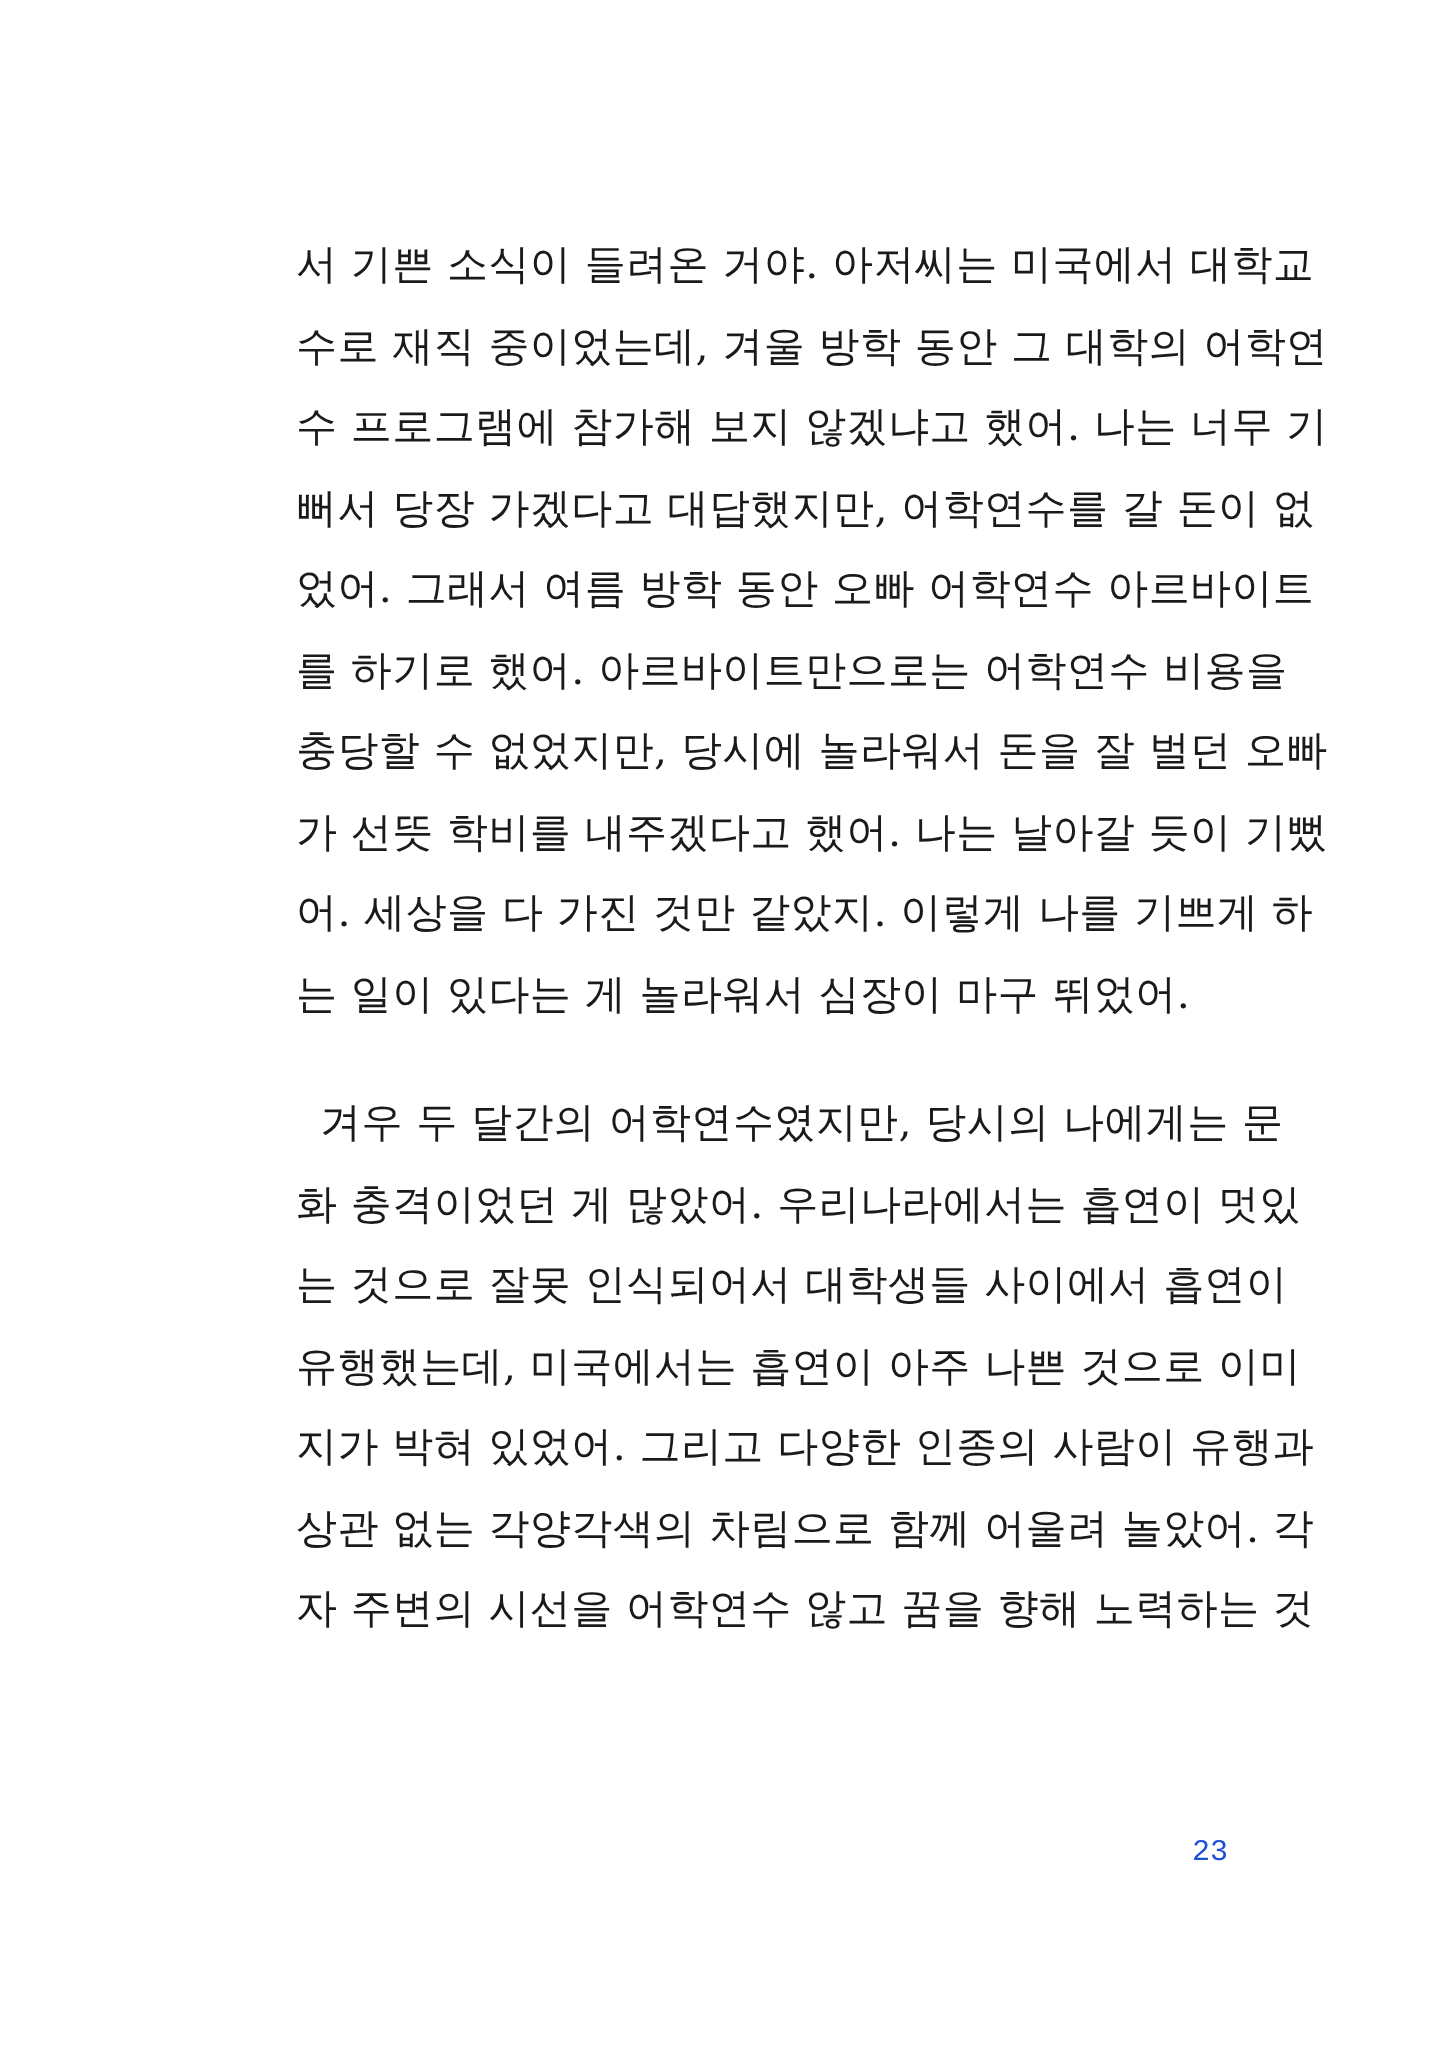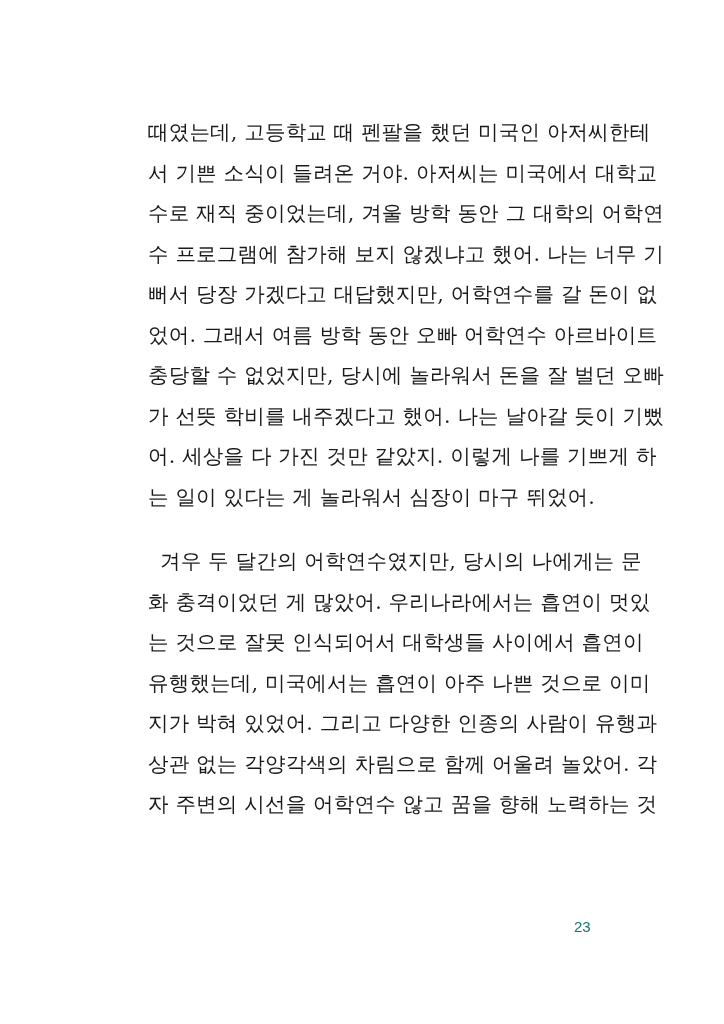--- a/index.html
+++ b/index.html
@@ -42,38 +42,38 @@
   }
   .line.indent {
     padding-left: 12px;
     margin-top: 24px;
   }
   .page-number {
     position: absolute;
     left: 574px;
     top: 918px;
     width: 40px;
-    text-align: left;
-    font-family: Liberation Sans, sans-serif;
+    text-align: right;
+    font-family: Liberation Mono, monospace;
     font-size: 15px;
-    color: #0f766e;
+    color: #1d4ed8;
   }
 </style>
 </head>
 <body>
 
 <div class="page">
   <div class="text-block">
 
-    <span class="line">때였는데, 고등학교 때 펜팔을 했던 미국인 아저씨한테</span>
     <span class="line">서 기쁜 소식이 들려온 거야. 아저씨는 미국에서 대학교</span>
     <span class="line">수로 재직 중이었는데, 겨울 방학 동안 그 대학의 어학연</span>
     <span class="line">수 프로그램에 참가해 보지 않겠냐고 했어. 나는 너무 기</span>
     <span class="line">뻐서 당장 가겠다고 대답했지만, 어학연수를 갈 돈이 없</span>
     <span class="line">었어. 그래서 여름 방학 동안 오빠 어학연수 아르바이트</span>
+    <span class="line">를 하기로 했어. 아르바이트만으로는 어학연수 비용을</span>
     <span class="line">충당할 수 없었지만, 당시에 놀라워서 돈을 잘 벌던 오빠</span>
     <span class="line">가 선뜻 학비를 내주겠다고 했어. 나는 날아갈 듯이 기뻤</span>
     <span class="line">어. 세상을 다 가진 것만 같았지. 이렇게 나를 기쁘게 하</span>
     <span class="line last">는 일이 있다는 게 놀라워서 심장이 마구 뛰었어.</span>
 
     <span class="line indent">겨우 두 달간의 어학연수였지만, 당시의 나에게는 문</span>
     <span class="line">화 충격이었던 게 많았어. 우리나라에서는 흡연이 멋있</span>
     <span class="line">는 것으로 잘못 인식되어서 대학생들 사이에서 흡연이</span>
     <span class="line">유행했는데, 미국에서는 흡연이 아주 나쁜 것으로 이미</span>
     <span class="line">지가 박혀 있었어. 그리고 다양한 인종의 사람이 유행과</span>

